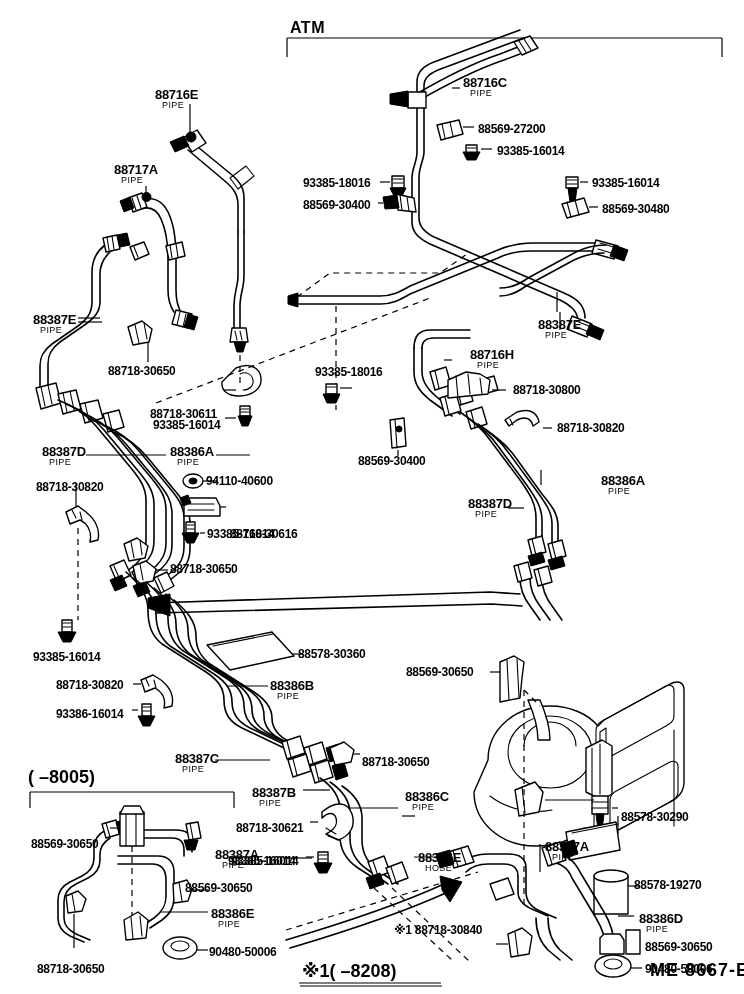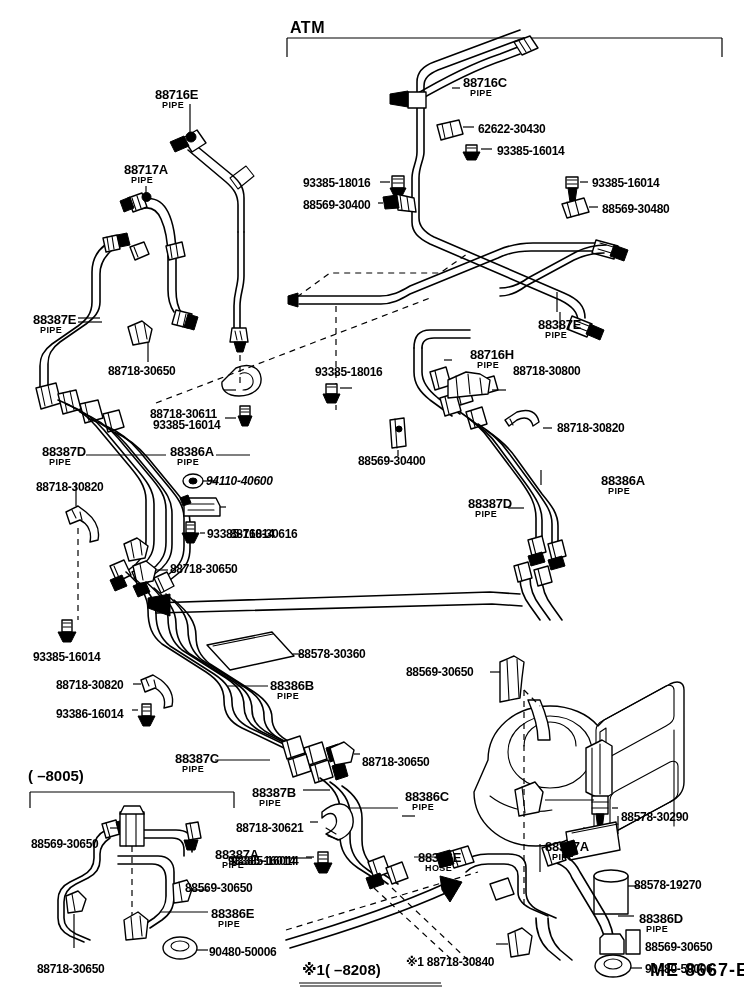--- a/index.html
+++ b/index.html
@@ -3,24 +3,24 @@
 <meta charset="utf-8">
 <style>
   html,body{margin:0;padding:0;background:#fff;}
   body{width:744px;height:994px;position:relative;overflow:hidden;
        font-family:"Liberation Sans","DejaVu Sans",sans-serif;color:#000;}
   #stage{position:absolute;inset:0;width:744px;height:994px;}
   #art{position:absolute;left:0;top:0;width:744px;height:994px;}
   .lbl{position:absolute;white-space:nowrap;line-height:1.0;}
   .pn{font-size:13px;font-weight:bold;letter-spacing:-0.3px;}
   .pn.sm{font-size:12px;}
-  .sub{font-size:9px;font-weight:bold;letter-spacing:0.4px;padding-left:7px;}
+  .sub{font-size:9px;font-weight:normal;letter-spacing:0.4px;padding-left:7px;}
   .atm{font-size:16px;font-weight:bold;letter-spacing:0.5px;}
   .code{font-size:18px;font-weight:bold;letter-spacing:1px;}
-  .note{font-size:15px;font-weight:bold;}
+  .note{font-size:18px;font-weight:bold;}
 </style>
 </head>
 <body>
 
 <div id="stage">
 
   <svg id="art" viewBox="0 0 744 994" xmlns="http://www.w3.org/2000/svg">
     <defs>
       <style>
         .s{fill:none;stroke:#000;stroke-width:1.6;stroke-linecap:round;stroke-linejoin:round;}
@@ -577,30 +577,30 @@
 
   <div class="lbl note" style="left:302px;top:962px;">※1(      –8208)</div>
 
   <div class="lbl code" style="left:650px;top:961px;">ME 8667-E</div>
 
   <div id="labels">
       <div class="lbl" style="left: 155px; top: 88px;">
         <div class="pn">88716E</div>
         <div class="sub">PIPE</div>
       </div>
-      <div class="lbl" style="left: 124px; top: 163px;">
+      <div class="lbl" style="left: 114px; top: 163px;">
         <div class="pn">88717A</div>
         <div class="sub">PIPE</div>
       </div>
       <div class="lbl" style="left: 463px; top: 76px;">
         <div class="pn">88716C</div>
         <div class="sub">PIPE</div>
       </div>
       <div class="lbl" style="left: 478px; top: 123px;">
-        <div class="pn sm">62622-30430</div>
+        <div class="pn sm">88569-27200</div>
       </div>
       <div class="lbl" style="left: 497px; top: 145px;">
         <div class="pn sm">93385-16014</div>
       </div>
       <div class="lbl" style="left: 303px; top: 177px;">
         <div class="pn sm">93385-18016</div>
       </div>
       <div class="lbl" style="left: 303px; top: 199px;">
         <div class="pn sm">88569-30400</div>
       </div>
@@ -624,21 +624,21 @@
         <div class="pn sm">93385-16014</div>
       </div>
       <div class="lbl" style="left: 42px; top: 445px;">
         <div class="pn">88387D</div>
         <div class="sub">PIPE</div>
       </div>
       <div class="lbl" style="left: 170px; top: 445px;">
         <div class="pn">88386A</div>
         <div class="sub">PIPE</div>
       </div>
-      <div class="lbl" style="left: 206px; top: 475px; font-style: italic;">
+      <div class="lbl" style="left: 206px; top: 475px;">
         <div class="pn sm">94110-40600</div>
       </div>
       <div class="lbl" style="left: 230px; top: 528px;">
         <div class="pn sm">88718-30616</div>
       </div>
       <div class="lbl" style="left: 207px; top: 528px;">
         <div class="pn sm">93385-16014</div>
       </div>
       <div class="lbl" style="left: 36px; top: 481px;">
         <div class="pn sm">88718-30820</div>
@@ -652,21 +652,21 @@
       <div class="lbl" style="left: 56px; top: 679px;">
         <div class="pn sm">88718-30820</div>
       </div>
       <div class="lbl" style="left: 56px; top: 708px;">
         <div class="pn sm">93386-16014</div>
       </div>
       <div class="lbl" style="left: 470px; top: 348px;">
         <div class="pn">88716H</div>
         <div class="sub">PIPE</div>
       </div>
-      <div class="lbl" style="left: 513px; top: 365px;">
+      <div class="lbl" style="left: 513px; top: 384px;">
         <div class="pn sm">88718-30800</div>
       </div>
       <div class="lbl" style="left: 557px; top: 422px;">
         <div class="pn sm">88718-30820</div>
       </div>
       <div class="lbl" style="left: 315px; top: 366px;">
         <div class="pn sm">93385-18016</div>
       </div>
       <div class="lbl" style="left: 358px; top: 455px;">
         <div class="pn sm">88569-30400</div>
@@ -731,21 +731,21 @@
       <div class="lbl" style="left: 639px; top: 912px;">
         <div class="pn">88386D</div>
         <div class="sub">PIPE</div>
       </div>
       <div class="lbl" style="left: 645px; top: 941px;">
         <div class="pn sm">88569-30650</div>
       </div>
       <div class="lbl" style="left: 645px; top: 963px;">
         <div class="pn sm">90480-50006</div>
       </div>
-      <div class="lbl" style="left: 394px; top: 956px; margin-left: 12px;">
+      <div class="lbl" style="left: 394px; top: 924px;">
         <div class="pn sm">※1 88718-30840</div>
       </div>
       <div class="lbl" style="left: 31px; top: 838px;">
         <div class="pn sm">88569-30650</div>
       </div>
       <div class="lbl" style="left: 215px; top: 848px;">
         <div class="pn">88387A</div>
         <div class="sub">PIPE</div>
       </div>
       <div class="lbl" style="left: 185px; top: 882px;">

